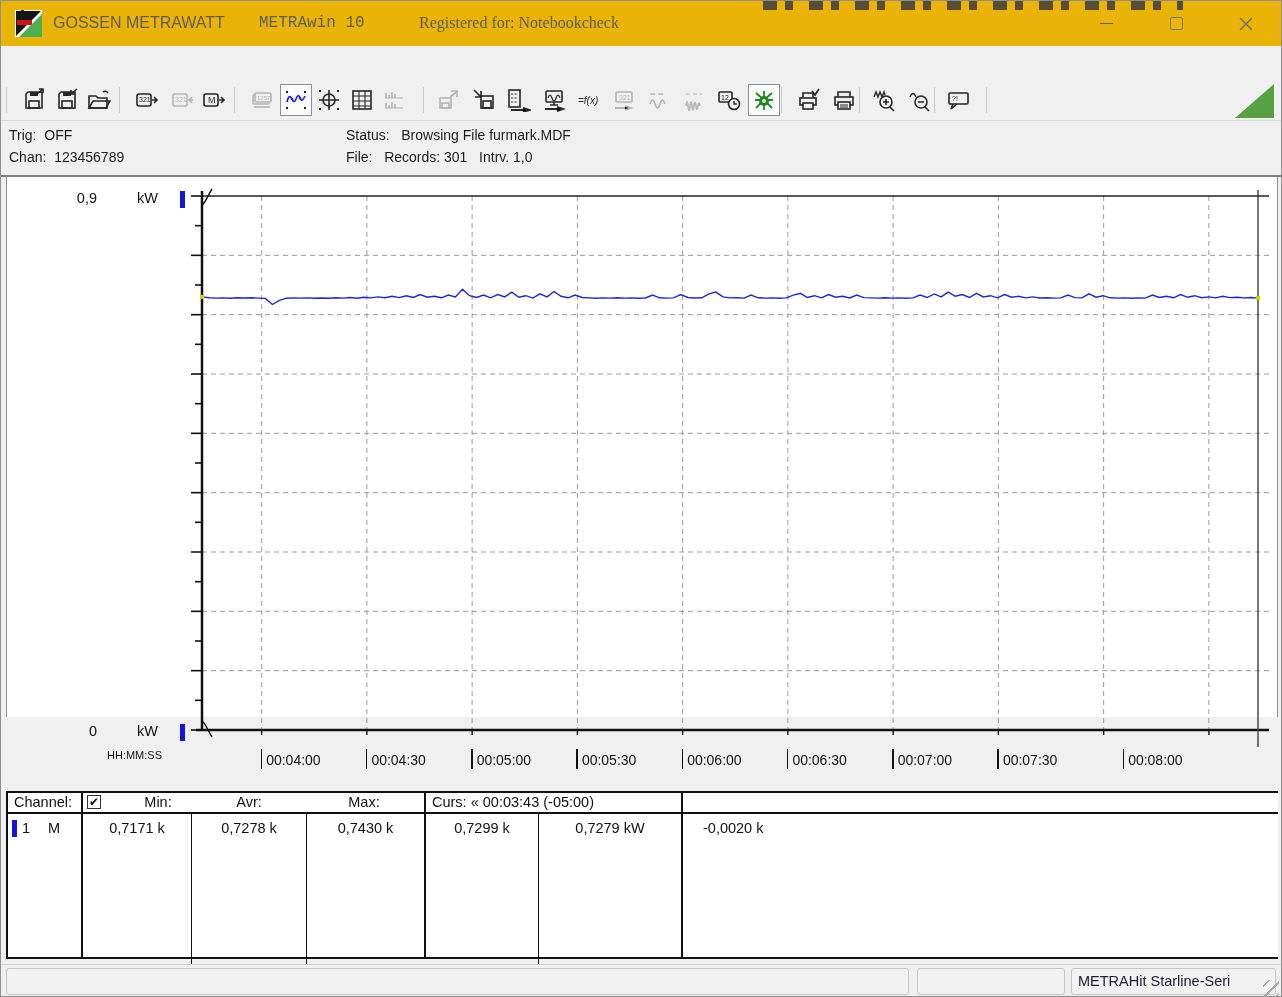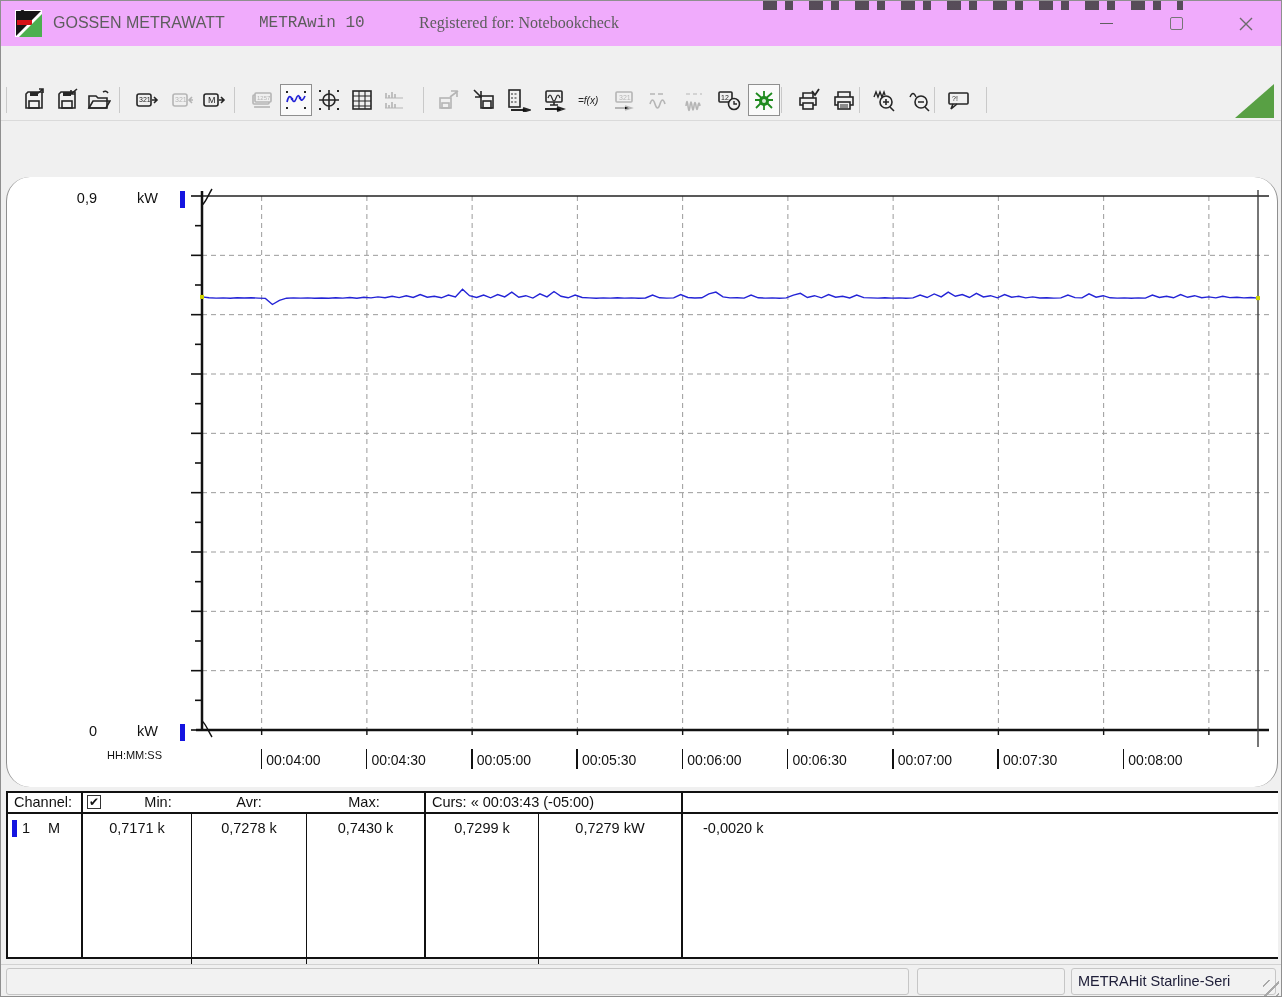--- a/index.html
+++ b/index.html
@@ -1,20 +1,20 @@
 <!DOCTYPE html>
 <html><head>
 <meta charset="utf-8">
 <style>
   html,body{margin:0;padding:0;background:#d8d8d8;}
   *{box-sizing:border-box;font-family:"Liberation Sans",sans-serif;}
   .window{position:relative;width:1282px;height:997px;background:#f0f0f0;border:1px solid #8f8f8f;overflow:hidden;}
 
   
-  .titlebar{position:absolute;left:0;top:0;width:100%;height:45px;background:#f0abfc;}
+  .titlebar{position:absolute;left:0;top:0;width:100%;height:45px;background:#eab308;}
   .app-logo{position:absolute;left:14px;top:9px;width:27px;height:27px;}
   .title-text{position:absolute;top:13px;font-size:16px;color:#5d5d5d;white-space:nowrap;}
   .t1{left:52px;} .t2{left:258px;font-family:Liberation Mono, monospace;} .t3{left:418px;font-family:Liberation Serif, serif;}
   .artifact{position:absolute;left:762px;top:0;width:420px;height:9px;opacity:.85;
     background:repeating-linear-gradient(90deg,#3c3c3c 0 14px,transparent 14px 22px,#3c3c3c 22px 30px,transparent 30px 46px);}
   .winbtn{position:absolute;top:0;width:46px;height:45px;display:flex;align-items:center;justify-content:center;}
   .btn-min{left:1082px;} .btn-max{left:1152px;} .btn-close{left:1222px;}
   .glyph-min{width:13px;height:0;border-top:1.4px solid #5f5f5f;}
   .glyph-max{width:13px;height:13px;border:1.4px solid #767676;border-radius:2px;}
 
@@ -27,21 +27,21 @@
   .tbtn{position:absolute;top:5px;width:32px;height:32px;display:flex;align-items:center;justify-content:center;border:1px solid transparent;}
   .tbtn.active{border:1px solid #8f8f8f;background:#fafafa;}
   .tsep{position:absolute;top:8px;width:1px;height:26px;background:#c9c9c9;}
   .corner-tri{position:absolute;right:6px;top:4px;}
 
   
   .statuspanel{position:absolute;left:0;top:120px;width:100%;height:56px;background:#f0f0f0;border-bottom:2px solid #7f7f7f;font-size:14px;color:#1c1c1c;}
   .sp{position:absolute;white-space:pre;}
 
   
-  .chartpanel{position:absolute;left:5px;top:176px;width:1272px;height:610px;background:#ffffff;border-left:1px solid #8f8f8f;border-right:1px solid #8f8f8f;border-radius:24px;}
+  .chartpanel{position:absolute;left:5px;top:176px;width:1272px;height:540px;background:#ffffff;border-left:1px solid #8f8f8f;border-right:1px solid #8f8f8f;}
   .chart-svg{position:absolute;left:0;top:0;}
   .grid{stroke:#9b9b9b;stroke-width:1;stroke-dasharray:5 4;}
   .ylab{position:absolute;font-size:14.5px;color:#111;}
   .bluebar{position:absolute;width:5px;height:17px;background:#1414e0;}
   .xlab-row{position:absolute;left:0;top:570px;width:100%;height:28px;font-size:14px;color:#111;text-align:center;}
   .xlab{position:absolute;top:2px;white-space:nowrap;}
   .xlab .bar{display:inline-block;width:1.5px;height:20px;background:#111;vertical-align:-4px;margin-right:4px;}
   .hhmmss{position:absolute;left:100px;top:572px;font-size:11px;color:#111;}
 
   
@@ -292,20 +292,26 @@
       <div class="tsep" style="left: 118px;"></div>
       <div class="tsep" style="left: 233px;"></div>
       <div class="tsep" style="left: 422px;"></div>
       <div class="tsep" style="left: 780px;"></div>
       <div class="tsep" style="left: 858px;"></div>
       <div class="tsep" style="left: 933px;"></div>
       <div class="tsep" style="left: 985px;"></div>
       <div class="tsep" style="left: 5px;"></div>
     </div>
 
+  <div class="statuspanel">
+    <span class="sp" style="left:8px;top:6px"><span>Trig:</span>  <span>OFF</span></span>
+    <span class="sp" style="left:8px;top:28px"><span>Chan:</span>  <span>123456789</span></span>
+    <span class="sp" style="left:345px;top:6px"><span>Status:</span>   <span>Browsing File furmark.MDF</span></span>
+    <span class="sp" style="left:345px;top:28px"><span>File:</span>   <span>Records: 301   Intrv. 1,0</span></span>
+  </div>
 
   <div class="chartpanel">
     <svg class="chart-svg" id="chart-svg" width="1272" height="610">
         <line x1="195" y1="493.6666666666667" x2="1262" y2="493.6666666666667" class="grid"></line>
         <line x1="195" y1="434.33333333333326" x2="1262" y2="434.33333333333326" class="grid"></line>
         <line x1="195" y1="375" x2="1262" y2="375" class="grid"></line>
         <line x1="195" y1="315.6666666666667" x2="1262" y2="315.6666666666667" class="grid"></line>
         <line x1="195" y1="256.33333333333337" x2="1262" y2="256.33333333333337" class="grid"></line>
         <line x1="195" y1="197.00000000000003" x2="1262" y2="197.00000000000003" class="grid"></line>
         <line x1="195" y1="137.66666666666669" x2="1262" y2="137.66666666666669" class="grid"></line>

